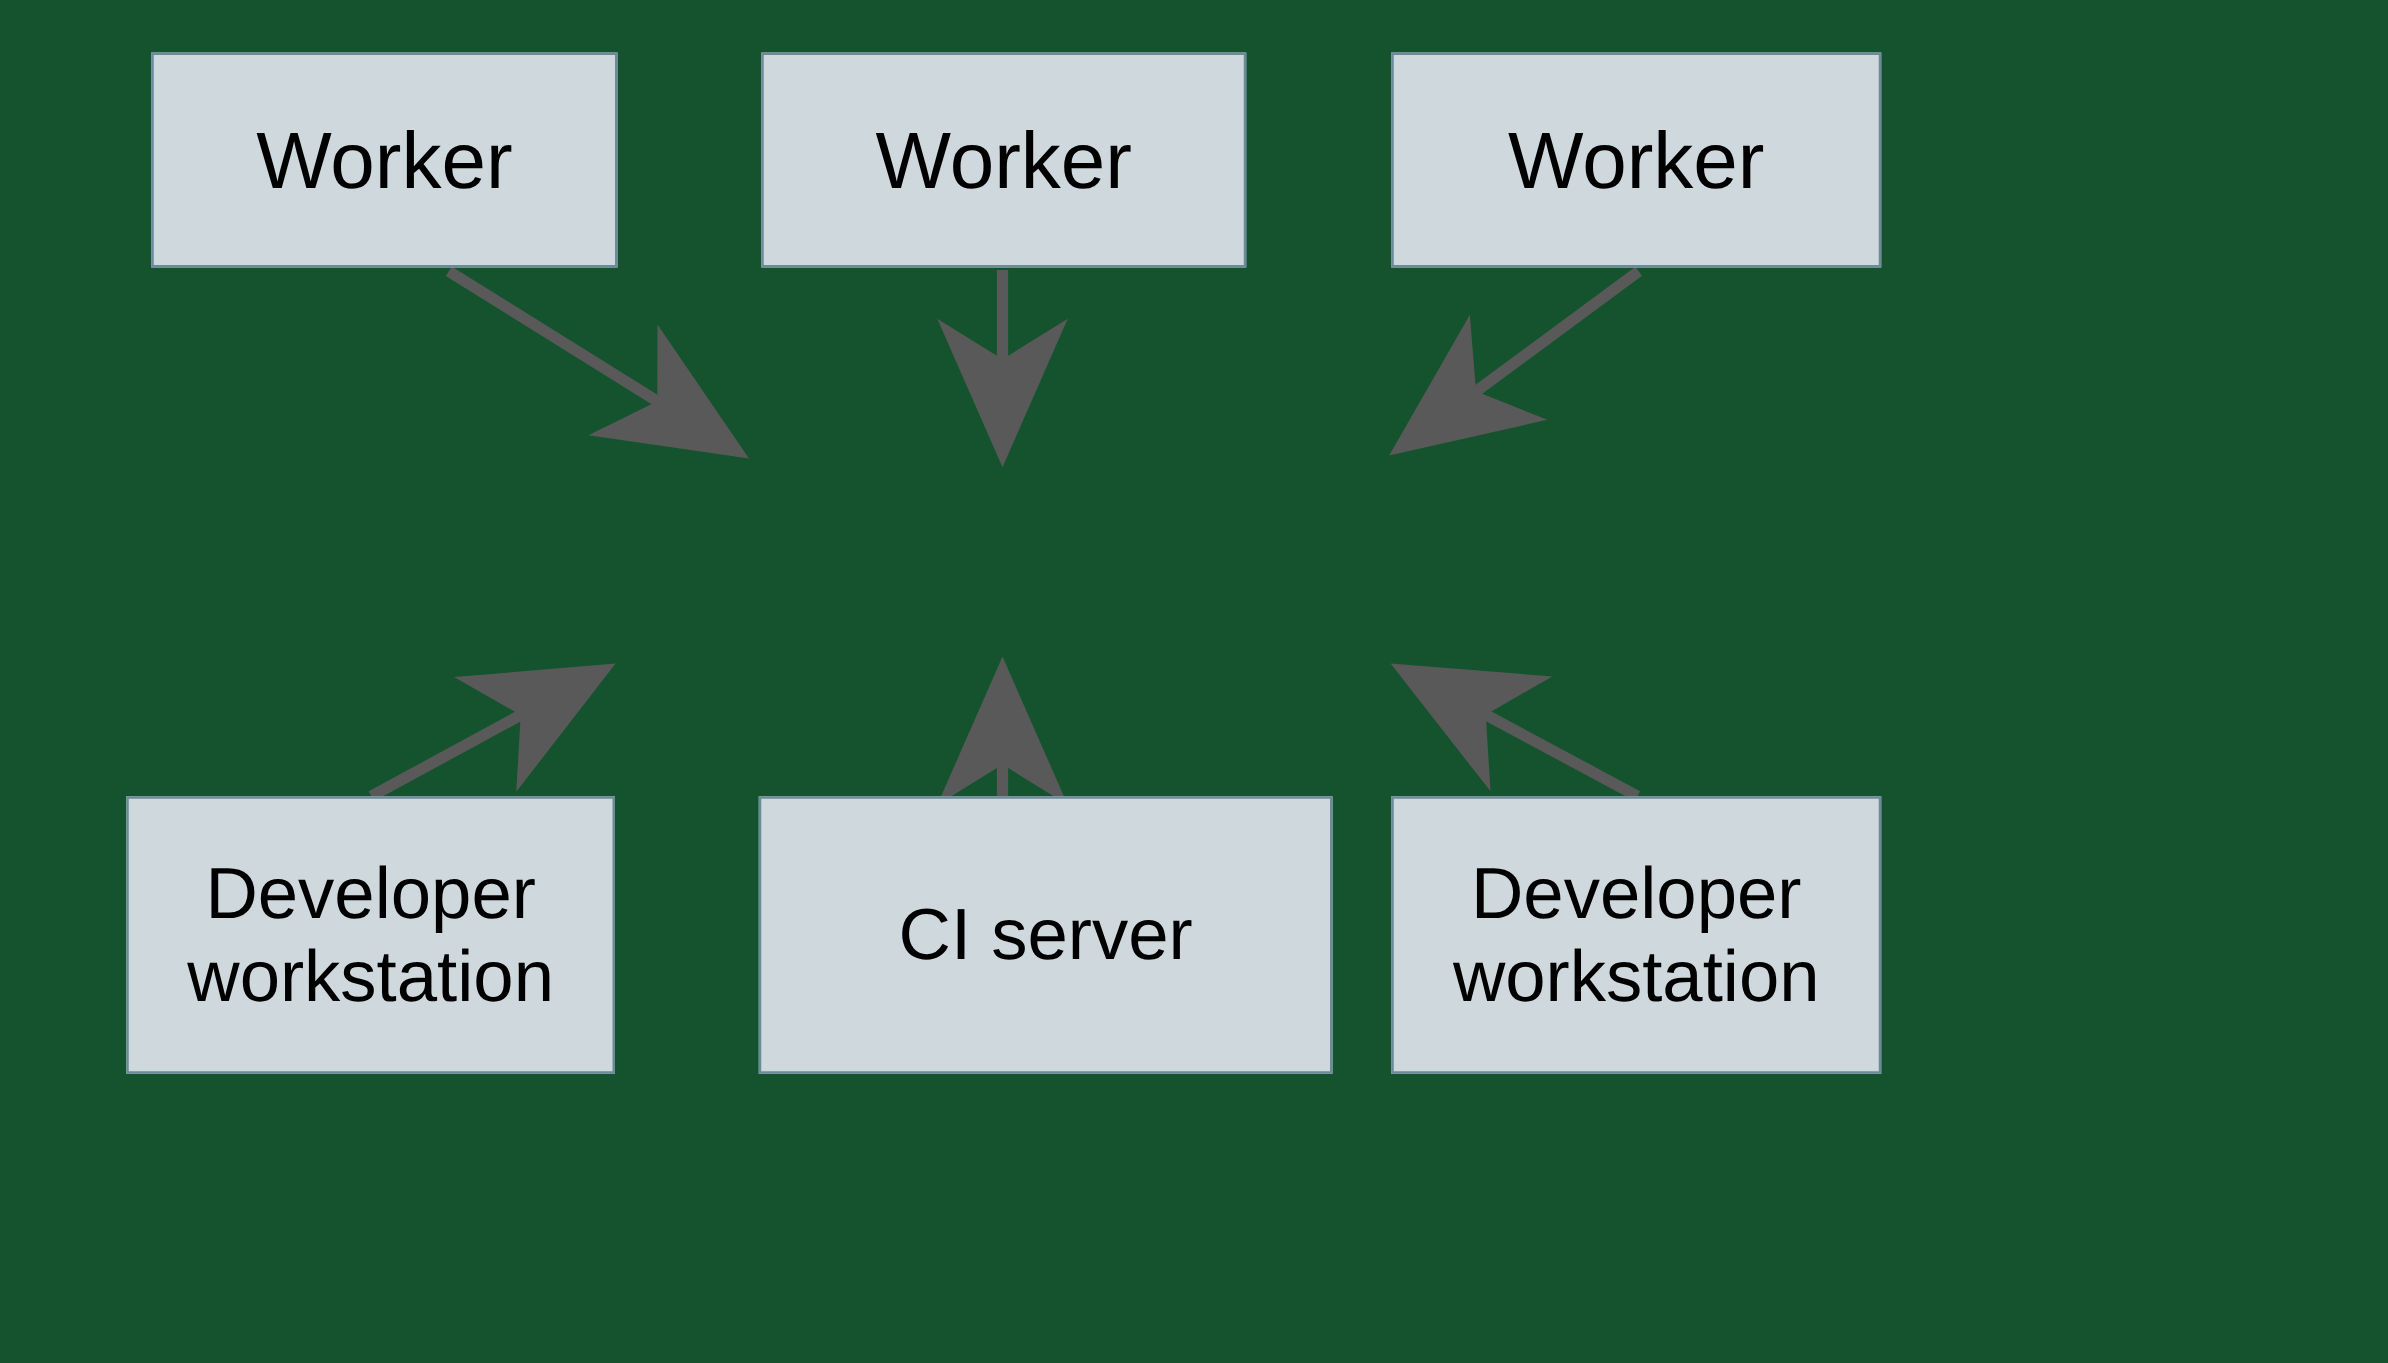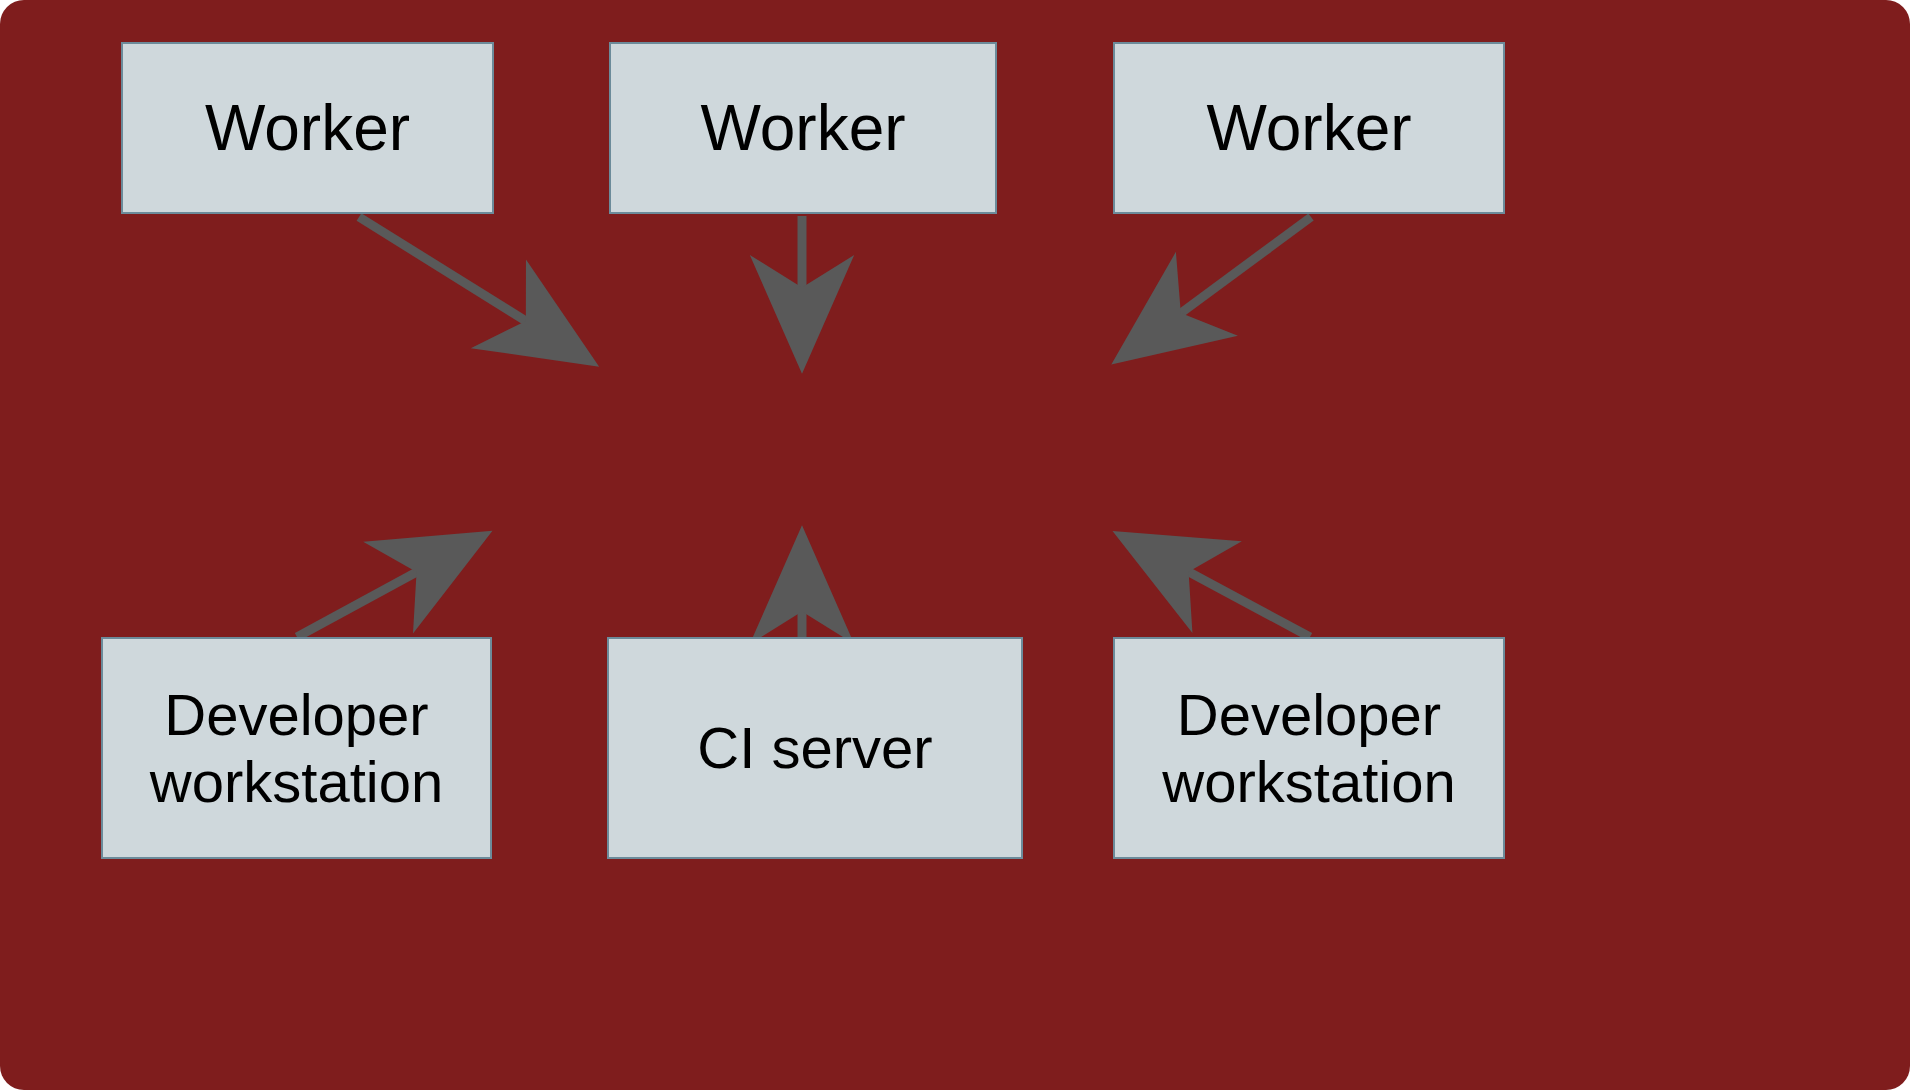--- a/index.html
+++ b/index.html
@@ -9,23 +9,22 @@
     background: #ffffff;
   }
   body {
     font-family: "Liberation Sans", sans-serif;
     -webkit-font-smoothing: antialiased;
   }
   #canvas {
     position: relative;
     width: 1910px;
     height: 1090px;
-    background: #7f1d1d;
+    background: #14532d;
     overflow: hidden;
-    border-radius: 24px;
   }
   #edge-layer {
     position: absolute;
     left: 0;
     top: 0;
     width: 1910px;
     height: 1090px;
     pointer-events: none;
   }
   .node {
@@ -45,21 +44,21 @@
     display: block;
     white-space: pre-line;
     padding: 0 10px;
   }
   
   #node-worker-1 { left: 121px; top: 42px;  width: 373px; height: 172px; font-size: 64px; }
   #node-worker-2 { left: 609px; top: 42px;  width: 388px; height: 172px; font-size: 64px; }
   #node-worker-3 { left: 1113px; top: 42px; width: 392px; height: 172px; font-size: 64px; }
   #node-build-master { left: 487px; top: 299px; width: 629px; height: 231px; font-size: 60px; }
   #node-dev-ws-1 { left: 101px; top: 637px; width: 391px; height: 222px; font-size: 58px; }
-  #node-ci-server { left: 607px; top: 637px; width: 416px; height: 222px; font-size: 58px; align-items: center; }
+  #node-ci-server { left: 607px; top: 637px; width: 459px; height: 222px; font-size: 58px; align-items: center; }
   #node-dev-ws-2 { left: 1113px; top: 637px; width: 392px; height: 222px; font-size: 58px; }
 </style>
 </head>
 <body>
 
 <div id="canvas">
 
   <svg id="edge-layer" viewBox="0 0 1910 1090" width="1910" height="1090" xmlns="http://www.w3.org/2000/svg">
     <defs>
       <marker id="arrowhead" viewBox="0 0 14 12" refX="12.4" refY="6" markerWidth="14" markerHeight="12" markerUnits="strokeWidth" orient="auto">

